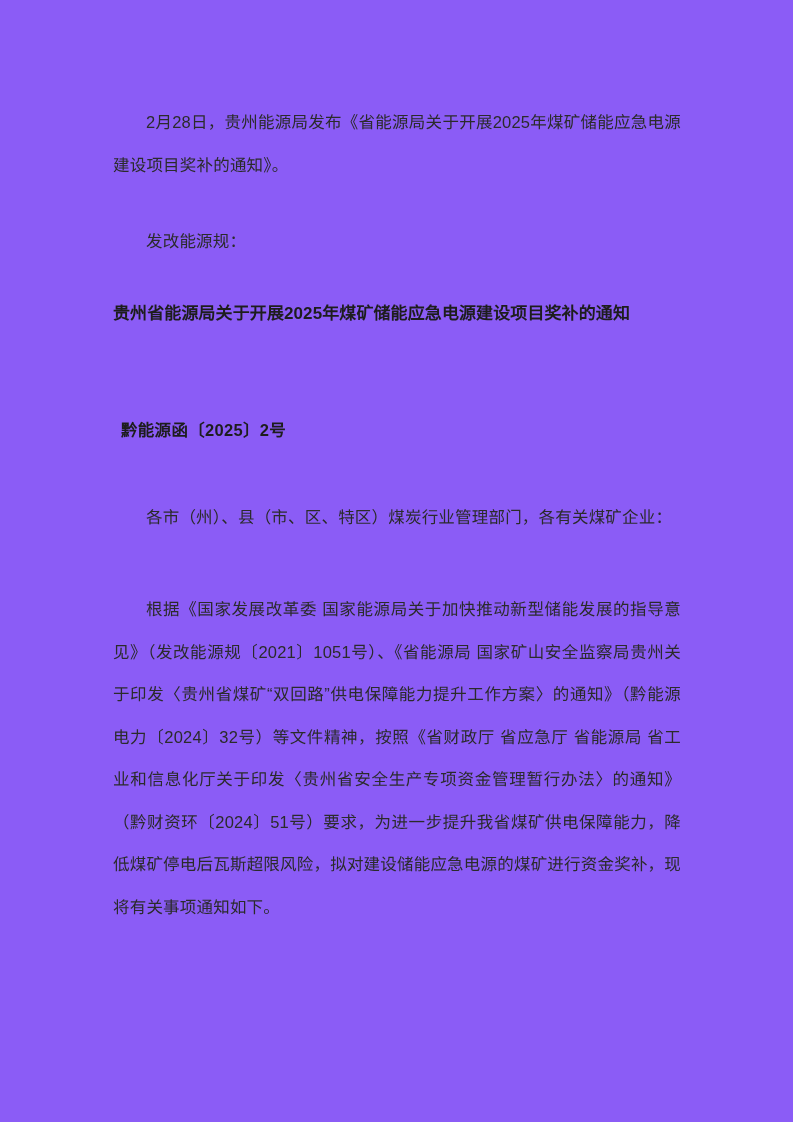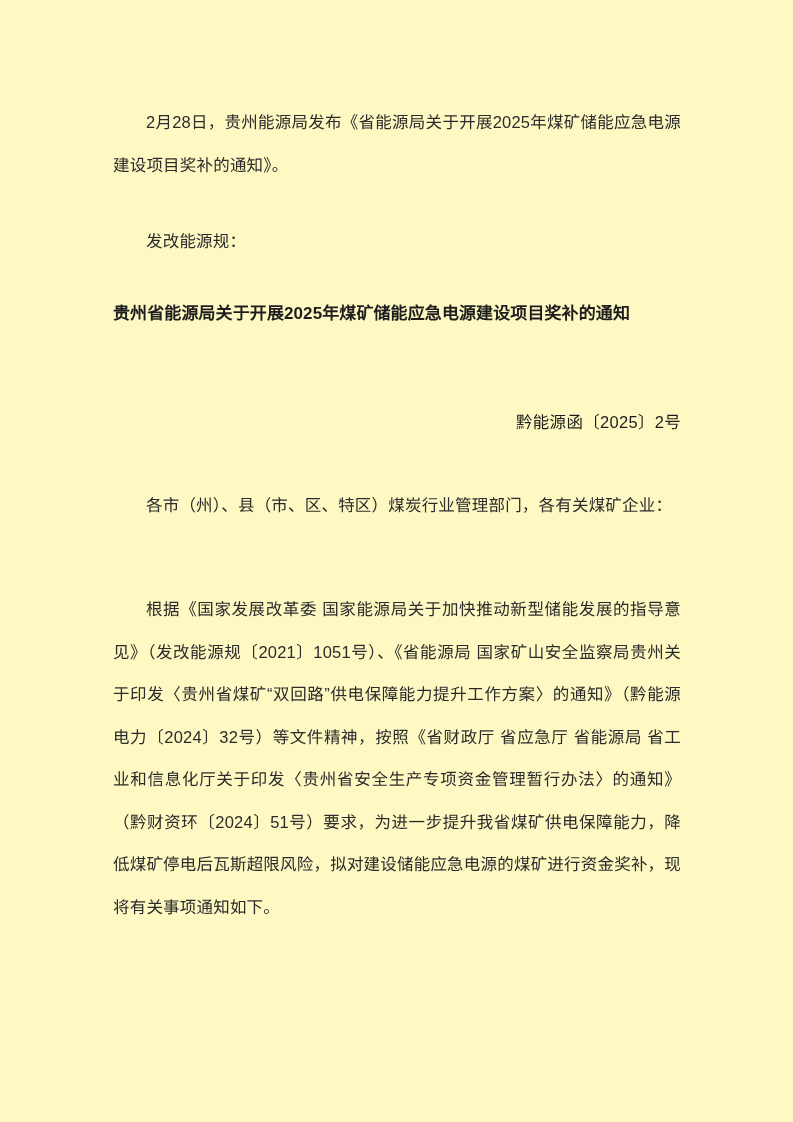--- a/index.html
+++ b/index.html
@@ -14,21 +14,21 @@
     overflow: hidden;
     font-family: "Liberation Sans", "DejaVu Sans", sans-serif;
     color: #2b2b2b;
     -webkit-font-smoothing: antialiased;
   }
 
   .page {
     position: relative;
     width: 793px;
     height: 1122px;
-    background: #fef9c3;
+    background: #8b5cf6;
     box-sizing: border-box;
     padding: 0;
   }
 
   .content {
     position: absolute;
     left: 113px;
     top: 0;
     width: 568px;
   }
@@ -46,40 +46,40 @@
   }
   .para.indent {
     text-indent: 2em;
   }
 
   
   .blk-lede      { position: absolute; top: 101px;  left: 0; width: 568px; }
   .blk-original  { position: absolute; top: 220px;  left: 0; width: 568px; }
   .blk-title     { position: absolute; top: 293px;  left: 0; width: 568px; }
   .blk-docnum    { position: absolute; top: 408px;  left: 0; width: 568px; }
-  .blk-salut     { position: absolute; top: 484px;  left: 0; width: 568px; }
+  .blk-salut     { position: absolute; top: 496px;  left: 0; width: 568px; }
   .blk-body      { position: absolute; top: 588px;  left: 0; width: 568px; }
 
   
   .doc-title {
     font-size: 17px;
     line-height: 42px;
     font-weight: 700;
     color: #1d1d1d;
     margin: 0;
     letter-spacing: 0.1px;
   }
 
   .doc-number {
     font-size: 16.5px;
     line-height: 28px;
-    font-weight: 400;
-    text-align: right;
+    font-weight: 700;
+    text-align: left;
     color: #1d1d1d;
-    margin: 0;
+    margin: 8px;
     letter-spacing: 0.3px;
   }
 </style>
 </head>
 <body>
 
 <div class="page">
   <div class="content">
 
     <div class="blk-lede">

